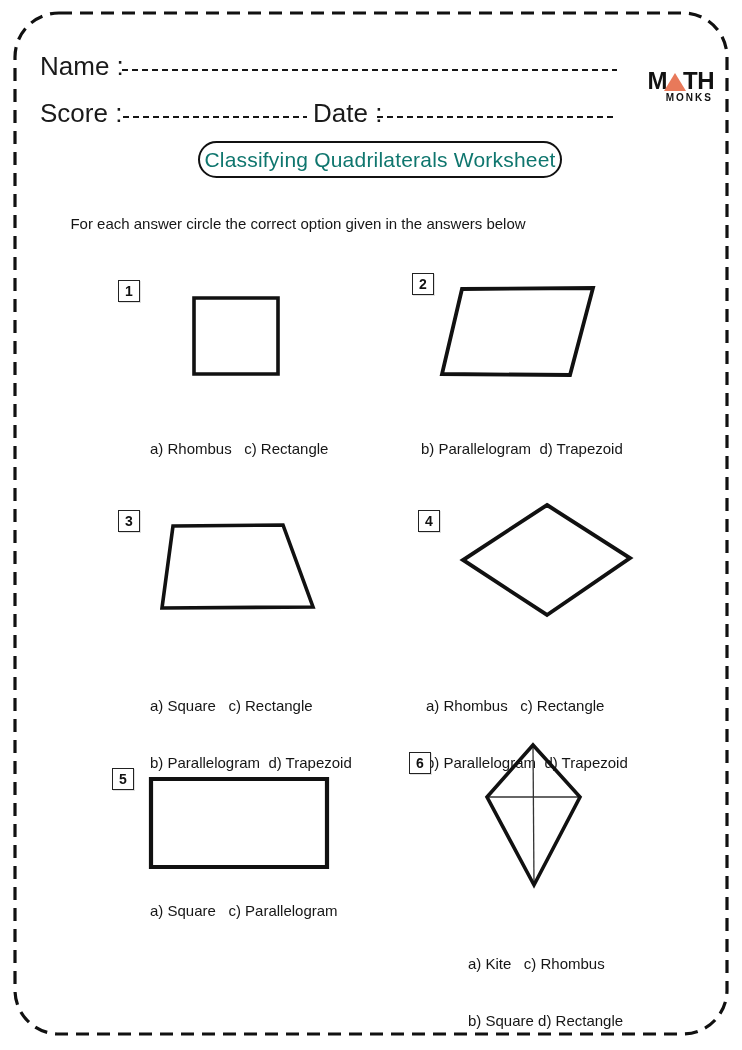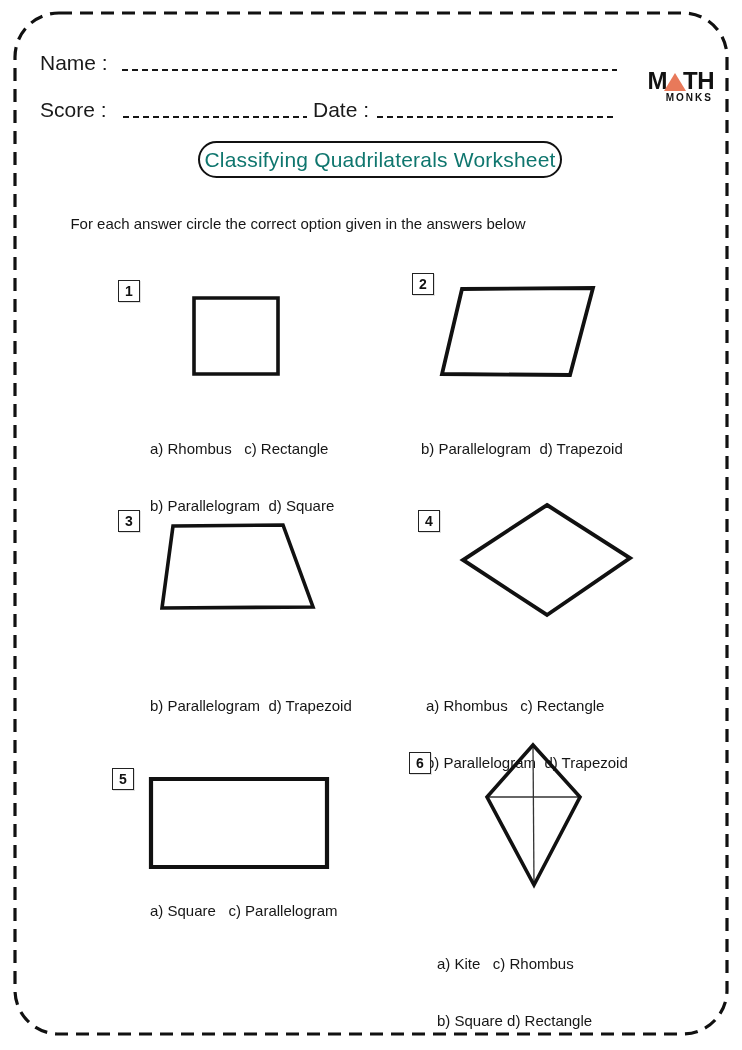--- a/index.html
+++ b/index.html
@@ -8,21 +8,21 @@
     background:#ffffff;
     font-family:"Liberation Sans", sans-serif;
     color:#1a1a1a;
     position:relative;
     overflow:hidden;
   }
   .abs{position:absolute;}
   
   #border-svg{position:absolute;left:0;top:0;width:742px;height:1050px;pointer-events:none;}
 
-  .field-label{font-size:21px;color:#1a1a1a;white-space:pre;}
+  .field-label{font-size:26px;color:#1a1a1a;white-space:pre;}
   .dashline{
     height:2px;
     background:repeating-linear-gradient(90deg,#161616 0 6px,transparent 6px 10px);
   }
 
   .title-pill{
     left:198px;top:141px;width:364px;height:37px;
     border:2.5px solid #111;border-radius:19px;
     display:flex;align-items:center;justify-content:center;
     font-size:21px;color:#0f766e;box-sizing:border-box;
@@ -85,40 +85,40 @@
 <div class="abs instruction">For each answer circle the correct option given in the answers below</div>
 
 <div class="abs numbox" style="left:118px;top:280px;">
   <span>1</span>
 </div>
 <svg class="abs shape-svg" style="left:190px;top:294px;" width="92" height="84">
   <polygon points="4,4 88,4 88,80 4,80" fill="#fff" stroke="#111" stroke-width="3.6"></polygon>
 </svg>
 <div class="abs options" style="left:150px;top:401px;">
   <div>a) Rhombus   c) Rectangle</div>
-  <div>b) Parallelogram  d) Square</div>
 </div>
 
 <div class="abs numbox" style="left:412px;top:273px;">
   <span>2</span>
 </div>
 <svg class="abs shape-svg" style="left:438px;top:283px;" width="160" height="97">
   <polygon points="24,6 155,5 132,92 4,91" fill="#fff" stroke="#111" stroke-width="3.8"></polygon>
 </svg>
 <div class="abs options" style="left:421px;top:401px;">
   <div>b) Parallelogram  d) Trapezoid</div>
 </div>
 
 <div class="abs numbox" style="left:118px;top:510px;">
   <span>3</span>
 </div>
 <svg class="abs shape-svg" style="left:157px;top:520px;" width="161" height="93">
   <polygon points="16,6 126,5 156,87 5,88" fill="#fff" stroke="#111" stroke-width="3.6"></polygon>
 </svg>
 <div class="abs options" style="left:150px;top:658px;">
+  <div>a) Square   c) Rectangle</div>
   <div>b) Parallelogram  d) Trapezoid</div>
 </div>
 
 <div class="abs numbox" style="left:418px;top:510px;">
   <span>4</span>
 </div>
 <svg class="abs shape-svg" style="left:458px;top:500px;" width="177" height="120">
   <polygon points="89,5 172,58 89,115 5,60" fill="#fff" stroke="#111" stroke-width="3.9"></polygon>
 </svg>
 <div class="abs options" style="left:426px;top:658px;">
@@ -137,16 +137,16 @@
 </div>
 
 <div class="abs numbox" style="left:409px;top:752px;">
   <span>6</span>
 </div>
 <svg class="abs shape-svg" style="left:482px;top:740px;" width="102" height="150">
   <line x1="51" y1="5" x2="52" y2="145" stroke="#333" stroke-width="1.3"></line>
   <line x1="5" y1="57" x2="98" y2="57" stroke="#333" stroke-width="1.3"></line>
   <polygon points="51,5 98,57 52,145 5,57" fill="none" stroke="#111" stroke-width="3.6"></polygon>
 </svg>
-<div class="abs options" style="left:437px;top:916px;">
+<div class="abs options" style="left:468px;top:916px;">
   <div>a) Kite   c) Rhombus</div>
   <div>b) Square d) Rectangle</div>
 </div>
 
 </body></html>

